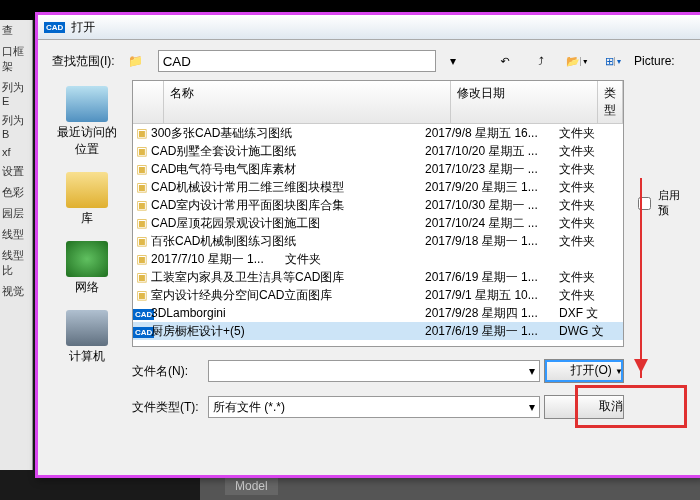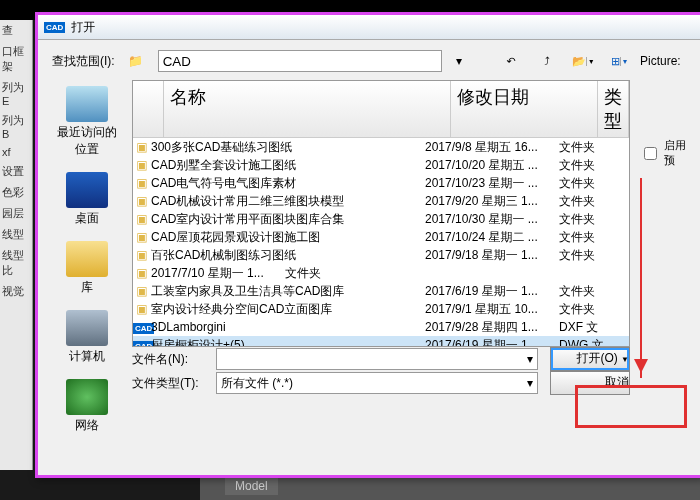--- a/index.html
+++ b/index.html
@@ -18,44 +18,44 @@
 .place{margin:6px 0 14px}
 .place-icon{width:42px;height:36px;margin:0 auto 2px;background:#ddd;border-radius:3px}
 .place-label{font-size:12px}
 .i-recent{background:linear-gradient(#b8e0f0,#5090c0)}
 .i-desktop{background:linear-gradient(#2060c0,#103080)}
 .i-lib{background:linear-gradient(#f8e090,#e0b030)}
 .i-computer{background:linear-gradient(#b0c0d0,#607080)}
 .i-net{background:radial-gradient(#60c060,#207020)}
 .main-col{flex:1}
 .filelist{border:1px solid #999;background:#fff;height:265px;overflow:hidden}
-.fl-head{display:flex;background:linear-gradient(#fff,#e8e8e8);border-bottom:1px solid #ccc;font-size:18px}
+.fl-head{display:flex;background:linear-gradient(#fff,#e8e8e8);border-bottom:1px solid #ccc;font-size:12px}
 .fl-head span{padding:4px 6px;border-right:1px solid #ccc}
 .c-icon{width:18px}.c-name{width:274px}.c-date{width:134px}.c-type{flex:1}
 .fl-body{height:224px;overflow-y:hidden}
 .row{display:flex;align-items:center;height:18px;font-size:12px}
 .row.sel{background:#cce4f7}
 .row .ic{width:18px;text-align:center}
 .fold{color:#e0b84a}
 .row .nm{width:274px;white-space:nowrap;overflow:hidden}
 .row .dt{width:134px;white-space:nowrap;overflow:hidden}
 .row .tp{flex:1;white-space:nowrap;overflow:hidden}
-.formrow{display:flex;align-items:center;gap:12px;}
+.formrow{display:flex;align-items:center;gap:4px;margin-top:12px}
 .formrow label{width:72px}
 .formrow .field{flex:1;border:1px solid #999;height:20px;background:#fff;padding:0 4px;display:flex;align-items:center}
 .btn{width:78px;height:22px;border:1px solid #888;background:linear-gradient(#fdfdfd,#e0e0e0);text-align:right;line-height:20px;cursor:pointer}
 .btn.open{box-shadow:0 0 0 2px #3399ff inset}
 .highlight{position:absolute;border:3px solid #e03030;pointer-events:none}
 .hl-btn{left:575px;top:385px;width:106px;height:37px}
 .arrow{position:absolute;left:640px;top:178px;width:2px;height:200px;background:#e03030}
 .arrow::after{content:"";position:absolute;bottom:-2px;left:-6px;border:7px solid transparent;border-top:14px solid #e03030}
 .toolbtn{width:20px;height:20px;border:1px solid transparent;display:inline-flex;align-items:center;justify-content:center;font-size:11px}
 .dd{border-left:1px solid #aaa;padding-left:2px;font-size:8px}
 .right-col{width:64px;padding-top:4px}
-.chk{margin-top:70px;display:flex;align-items:center;gap:4px;font-size:11px}
+.chk{margin-top:120px;display:flex;align-items:center;gap:4px;font-size:11px}
 </style>
 </head>
 <body>
 
 <div class="bg-top"></div>
 <div class="left-panel">
     <div>查</div>
     <div>口框架</div>
     <div>列为E</div>
     <div>列为B</div>
@@ -88,34 +88,30 @@
         <span class="toolbtn">📂<span class="dd">▾</span></span>
         <span class="toolbtn" style="color:#1060c0">⊞<span class="dd">▾</span></span>
       </div>
       <div style="display:flex;gap:10px">
         <div class="places" id="places">
             <div class="place">
               <div class="place-icon i-recent"></div>
               <div class="place-label">最近访问的位置</div>
             </div>
             <div class="place">
-              <div class="place-icon i-desktop"></div>
-              <div class="place-label">桌面</div>
-            </div>
-            <div class="place">
               <div class="place-icon i-lib"></div>
               <div class="place-label">库</div>
             </div>
             <div class="place">
+              <div class="place-icon i-net"></div>
+              <div class="place-label">网络</div>
+            </div>
+            <div class="place">
               <div class="place-icon i-computer"></div>
               <div class="place-label">计算机</div>
-            </div>
-            <div class="place">
-              <div class="place-icon i-net"></div>
-              <div class="place-label">网络</div>
             </div>
           </div>
         <div class="main-col">
           <div class="filelist">
             <div class="fl-head">
               <span class="c-icon"></span>
               <span class="c-name">名称</span>
               <span class="c-date">修改日期</span>
               <span class="c-type">类型</span>
             </div>

